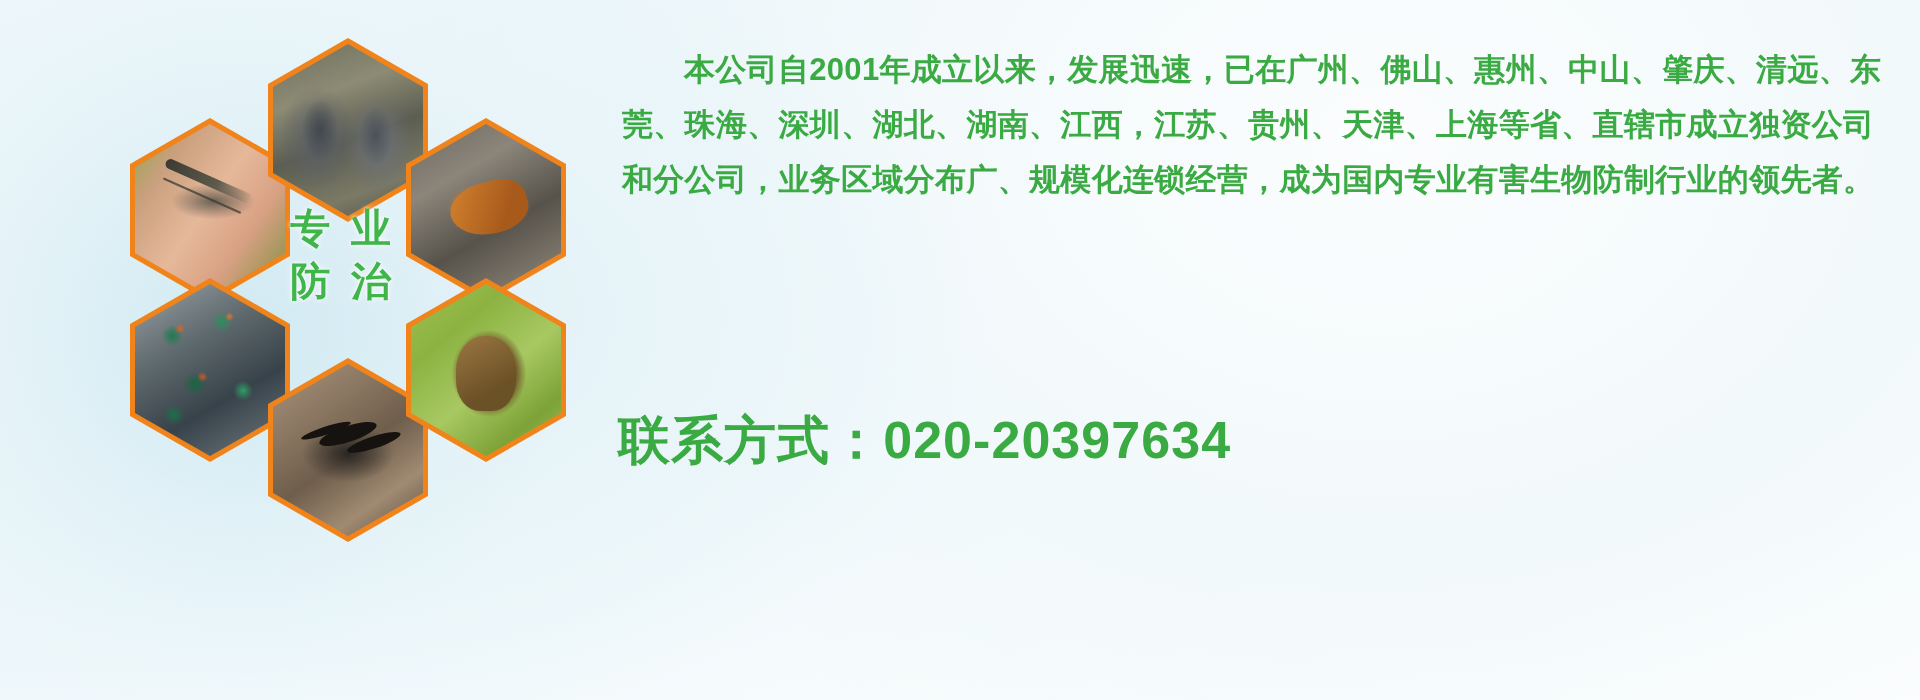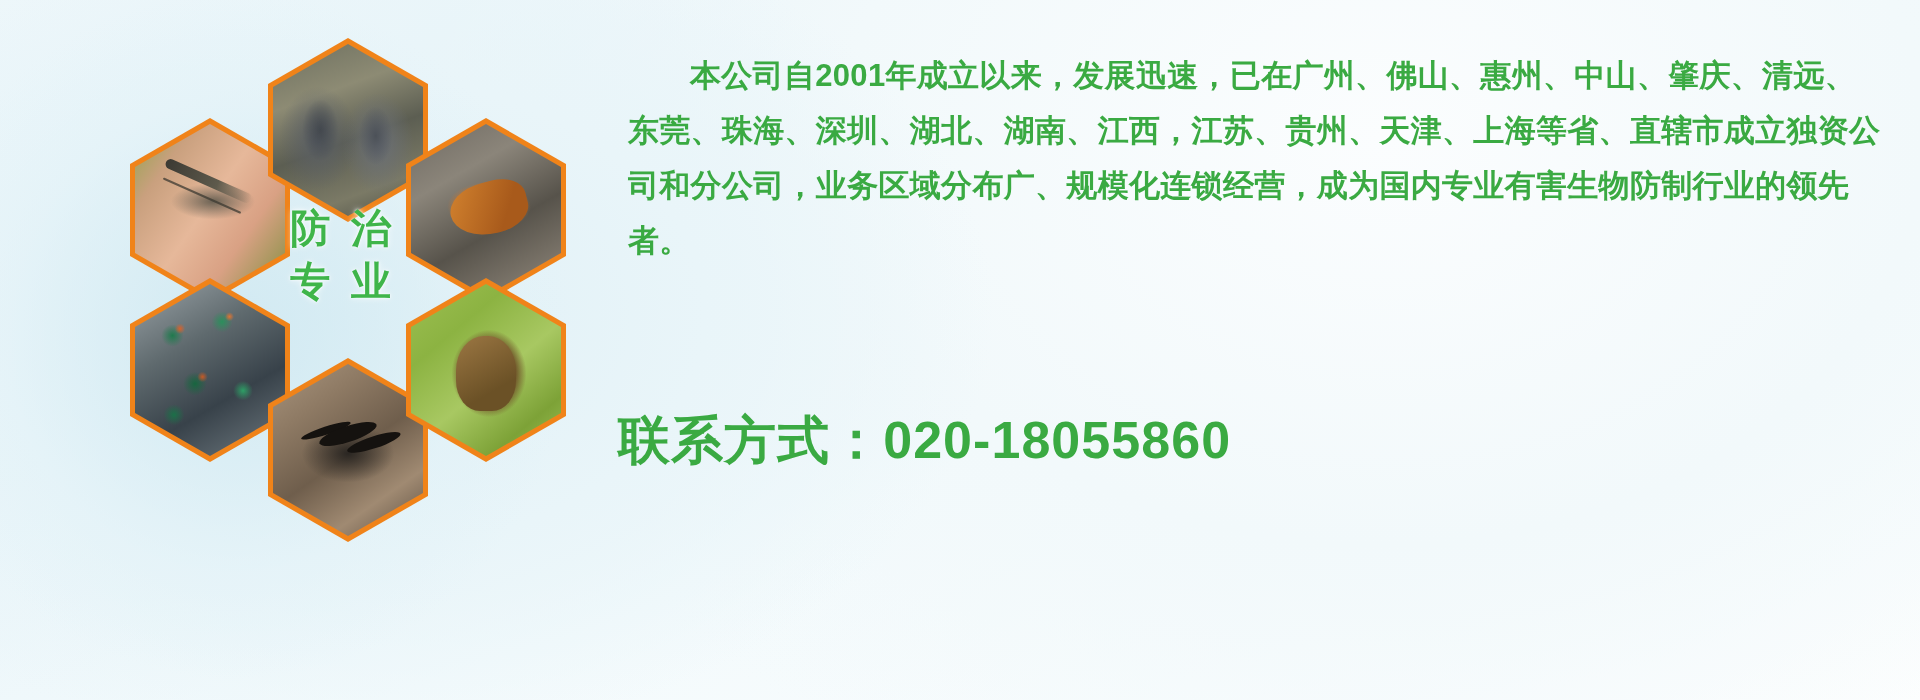--- a/index.html
+++ b/index.html
@@ -115,21 +115,21 @@
     text-shadow:0 0 3px rgba(255,255,255,.95),0 0 7px rgba(255,255,255,.8);
     z-index:5;
   }
 
   
   .copy{
     position:absolute;left:612px;top:32px;width:1290px;
     color:#3aaa42;font-size:31px;line-height:55px;font-weight:bold;
     letter-spacing:.01em;
   }
-  .copy p{margin:16px;text-indent:62px;}
+  .copy p{margin:10px;text-indent:62px;}
 
   .contact{position:absolute;left:618px;top:404px;width:1290px;color:#3aaa42;font-weight:bold;}
   .contact .line1{font-size:52px;line-height:72px;letter-spacing:.02em;}
   .contact .line2{font-size:52px;line-height:72px;letter-spacing:.02em;padding-left:280px;}
 </style>
 </head>
 <body>
 
 <div id="banner">
 
@@ -165,26 +165,26 @@
       </div>
     </div>
 
     <div class="hex" style="left:316px;top:268px;">
       <div class="inner">
         <div class="pic pic-bug"></div>
       </div>
     </div>
 
     <div class="comb-label">
+      <div>专 业</div>
       <div>防 治</div>
-      <div>专 业</div>
     </div>
   </div>
 
   <div class="copy">
     <p>本公司自2001年成立以来，发展迅速，已在广州、佛山、惠州、中山、肇庆、清远、东莞、珠海、深圳、湖北、湖南、江西，江苏、贵州、天津、上海等省、直辖市成立独资公司和分公司，业务区域分布广、规模化连锁经营，成为国内专业有害生物防制行业的领先者。</p>
   </div>
 
   <div class="contact">
-    <div class="line1">联系方式：020-18055860</div>
+    <div class="line1">联系方式：020-20397634</div>
   </div>
 
 </div>
 
 </body></html>

